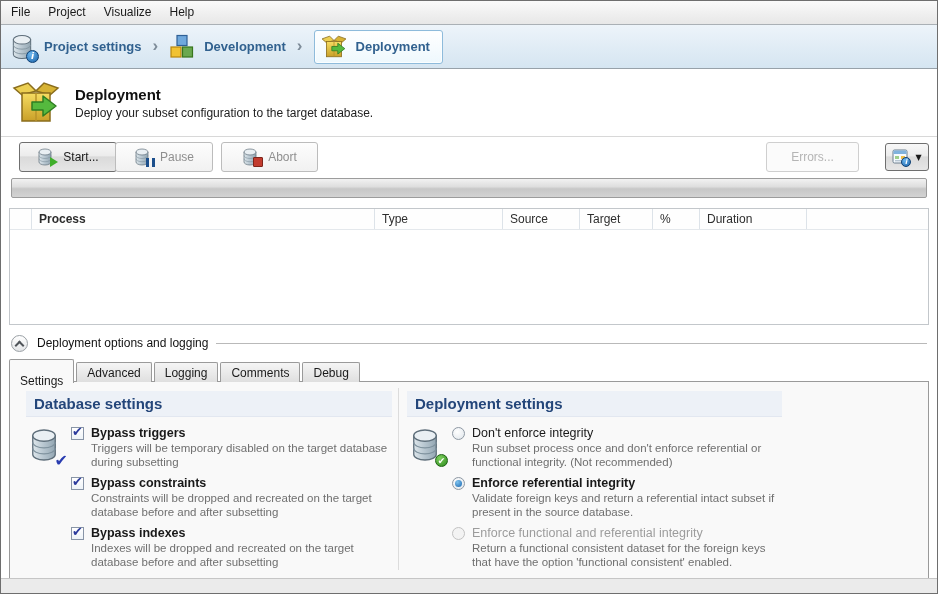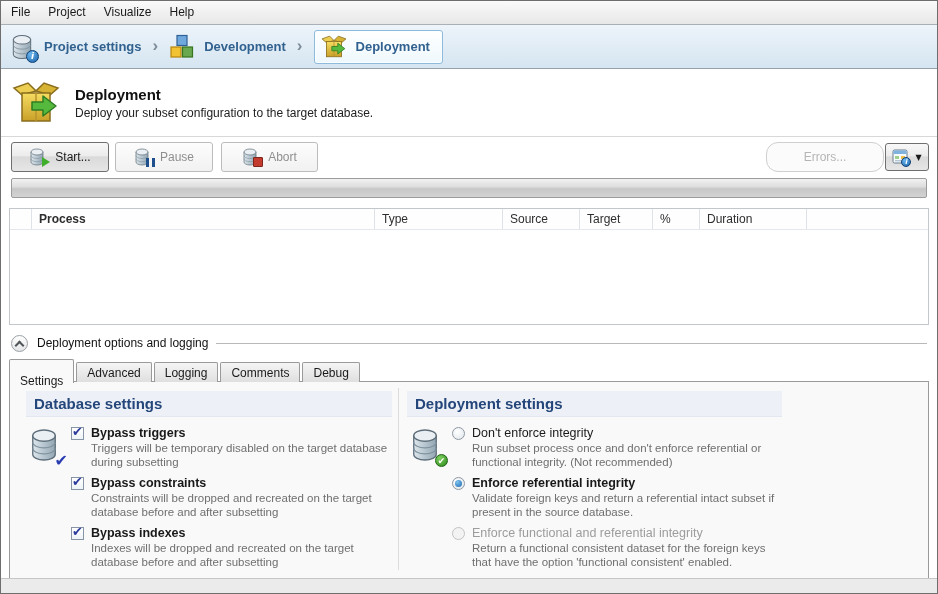--- a/index.html
+++ b/index.html
@@ -194,21 +194,21 @@
       <svg width="48" height="48" viewBox="0 0 48 48">
           <use href="#sym-package"></use>
         </svg>
     </span>
     <div>
       <div class="page-title">Deployment</div>
       <div class="page-subtitle">Deploy your subset configuration to the target database.</div>
     </div>
   </div>
 
-  <div class="btn btn-default" style="left:10px;width:98px;">
+  <div class="btn btn-default" style="left:18px;width:98px;">
     <span class="tbicon">
       <svg width="16" height="18" viewBox="0 0 32 36">
           <use href="#sym-db"></use>
         </svg>
       <span class="badge badge-play"></span>
     </span>
     <span>Start...</span>
   </div>
   <div class="btn btn-plain" style="left:114px;width:98px;">
     <span class="tbicon">
@@ -221,21 +221,21 @@
   </div>
   <div class="btn btn-plain" style="left:220px;width:97px;">
     <span class="tbicon">
       <svg width="16" height="18" viewBox="0 0 32 36">
           <use href="#sym-db"></use>
         </svg>
       <span class="badge badge-stop"></span>
     </span>
     <span>Abort</span>
   </div>
-  <div class="btn btn-ghost" style="left:765px;width:118px;border-radius:12px;">
+  <div class="btn btn-ghost" style="left:765px;width:93px;">
     <span>Errors...</span>
   </div>
   <div class="btn btn-default" style="left:884px;width:44px;height:28px;top:142px;gap:7px;">
     <span style="position:relative;width:16px;height:16px;">
       <svg width="16" height="16" viewBox="0 0 16 16">
           <use href="#sym-report"></use>
         </svg>
       <span class="badge badge-info small">i</span>
     </span>
     <span class="caret">▼</span>

